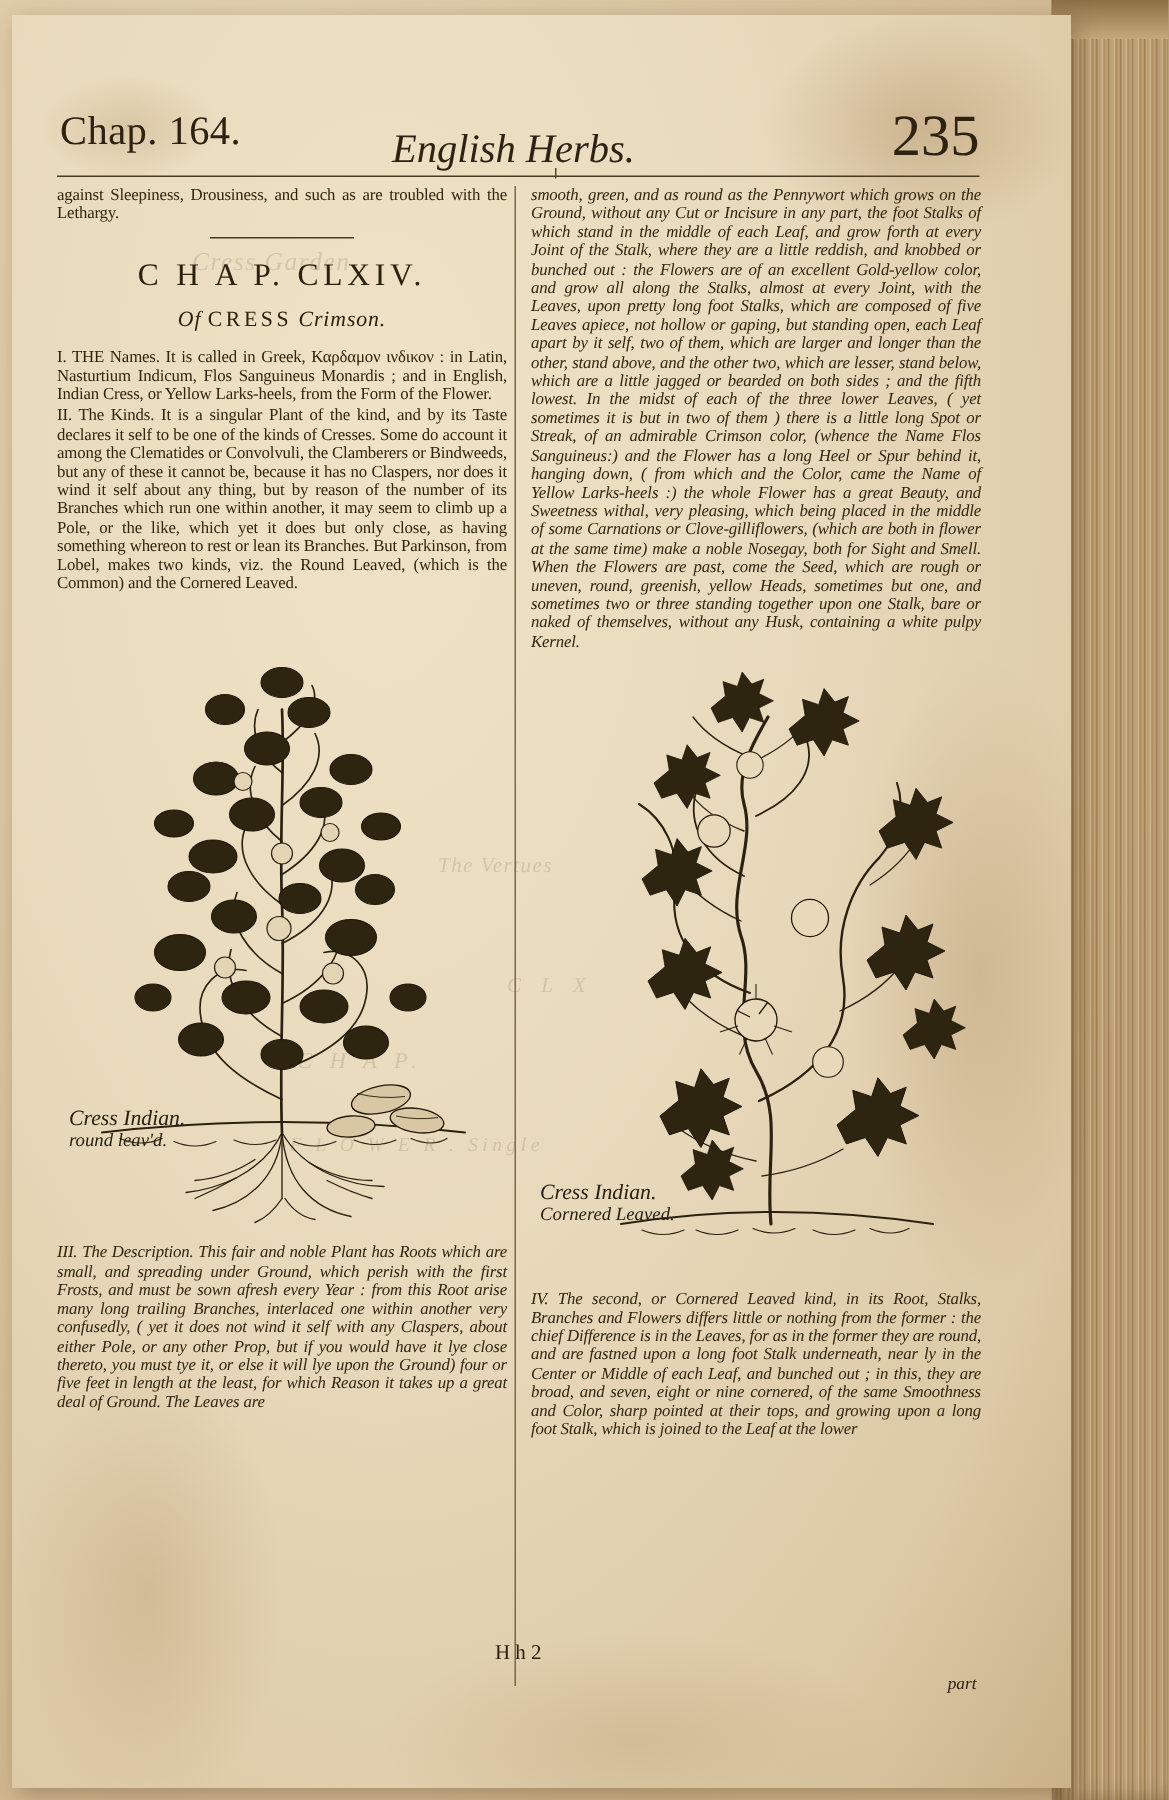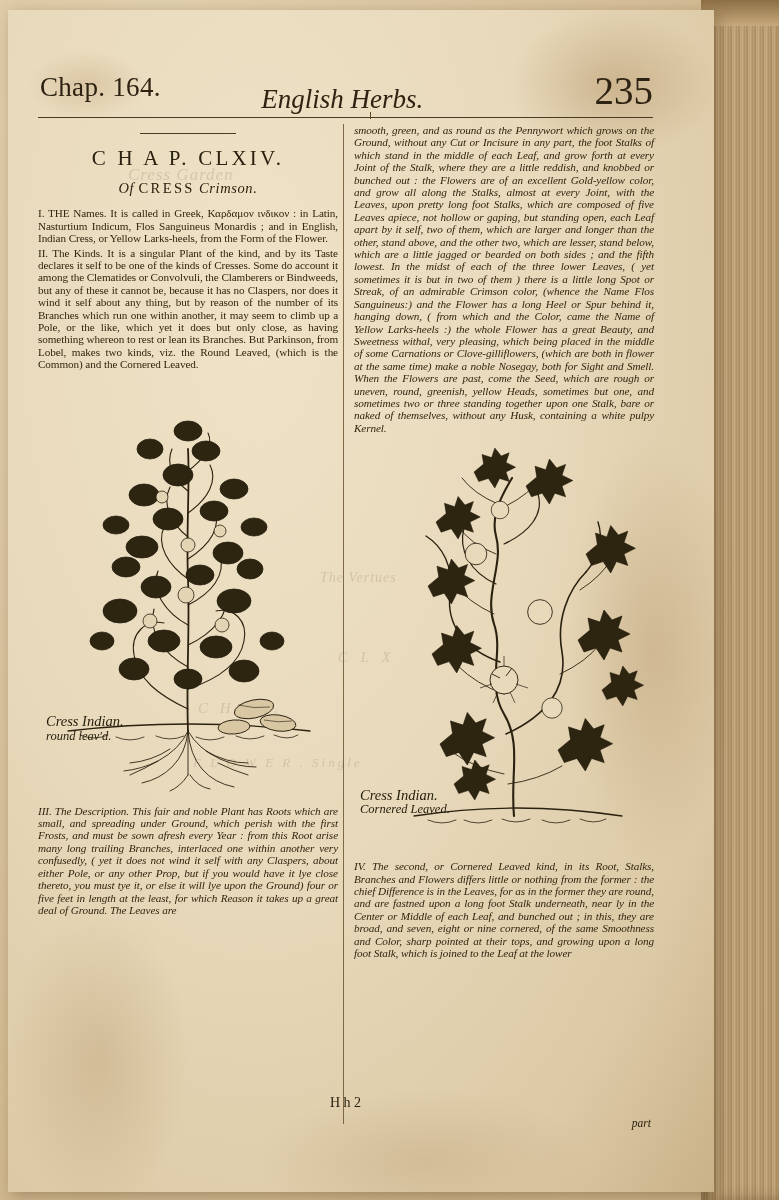--- a/index.html
+++ b/index.html
@@ -196,40 +196,41 @@
 
   <div id="leaf">
 
     <div class="blotch" style="left:18px;top:40px;width:120px;height:70px;background:radial-gradient(ellipse,rgba(160,120,70,.22),rgba(160,120,70,0) 70%);"></div>
     <div class="blotch" style="left:500px;top:0px;width:210px;height:150px;background:radial-gradient(ellipse,rgba(150,110,60,.30),rgba(150,110,60,0) 70%);"></div>
     <div class="blotch" style="left:560px;top:430px;width:170px;height:420px;background:radial-gradient(ellipse,rgba(150,110,60,.24),rgba(150,110,60,0) 72%);"></div>
     <div class="blotch" style="left:0px;top:900px;width:180px;height:300px;background:radial-gradient(ellipse,rgba(150,115,65,.22),rgba(150,115,65,0) 72%);"></div>
     <div class="blotch" style="left:250px;top:1080px;width:330px;height:140px;background:radial-gradient(ellipse,rgba(150,115,65,.18),rgba(150,115,65,0) 72%);"></div>
 
     <div class="ghost" style="left:120px;top:155px;font-size:17px;">Cress Garden</div>
-    <div class="ghost" style="left:312px;top:560px;font-size:14px;">The Vertues</div>
+    <div class="ghost" style="left:284px;top:560px;font-size:14px;">The Vertues</div>
     <div class="ghost" style="left:190px;top:690px;font-size:15px;letter-spacing:4px;">C H A P.</div>
     <div class="ghost" style="left:185px;top:745px;font-size:13px;letter-spacing:3px;">F L O W E R .  Single</div>
     <div class="ghost" style="left:330px;top:640px;font-size:14px;letter-spacing:5px;">C L X</div>
 
     <div id="type-area">
 
       <div id="running-head">
         <div id="chap-label">Chap. 164.</div>
         <div id="head-title">English Herbs.</div>
         <div id="page-number">235</div>
         <div id="head-tick"></div>
       </div>
 
       <div id="cols">
 
         <div id="col-rule"></div>
 
         <div class="col" id="col-left">
 
+          <p class="para small-top">against Sleepiness, Drousiness, and such as are troubled with the Lethargy.</p>
 
           <div class="rule-short"></div>
 
           <div class="chap-heading">C H A P.  CLXIV.</div>
 
           <div class="chap-sub">
             <span>Of</span>
             <span class="rom">CRESS</span>
             <span>Crimson.</span>
           </div>

